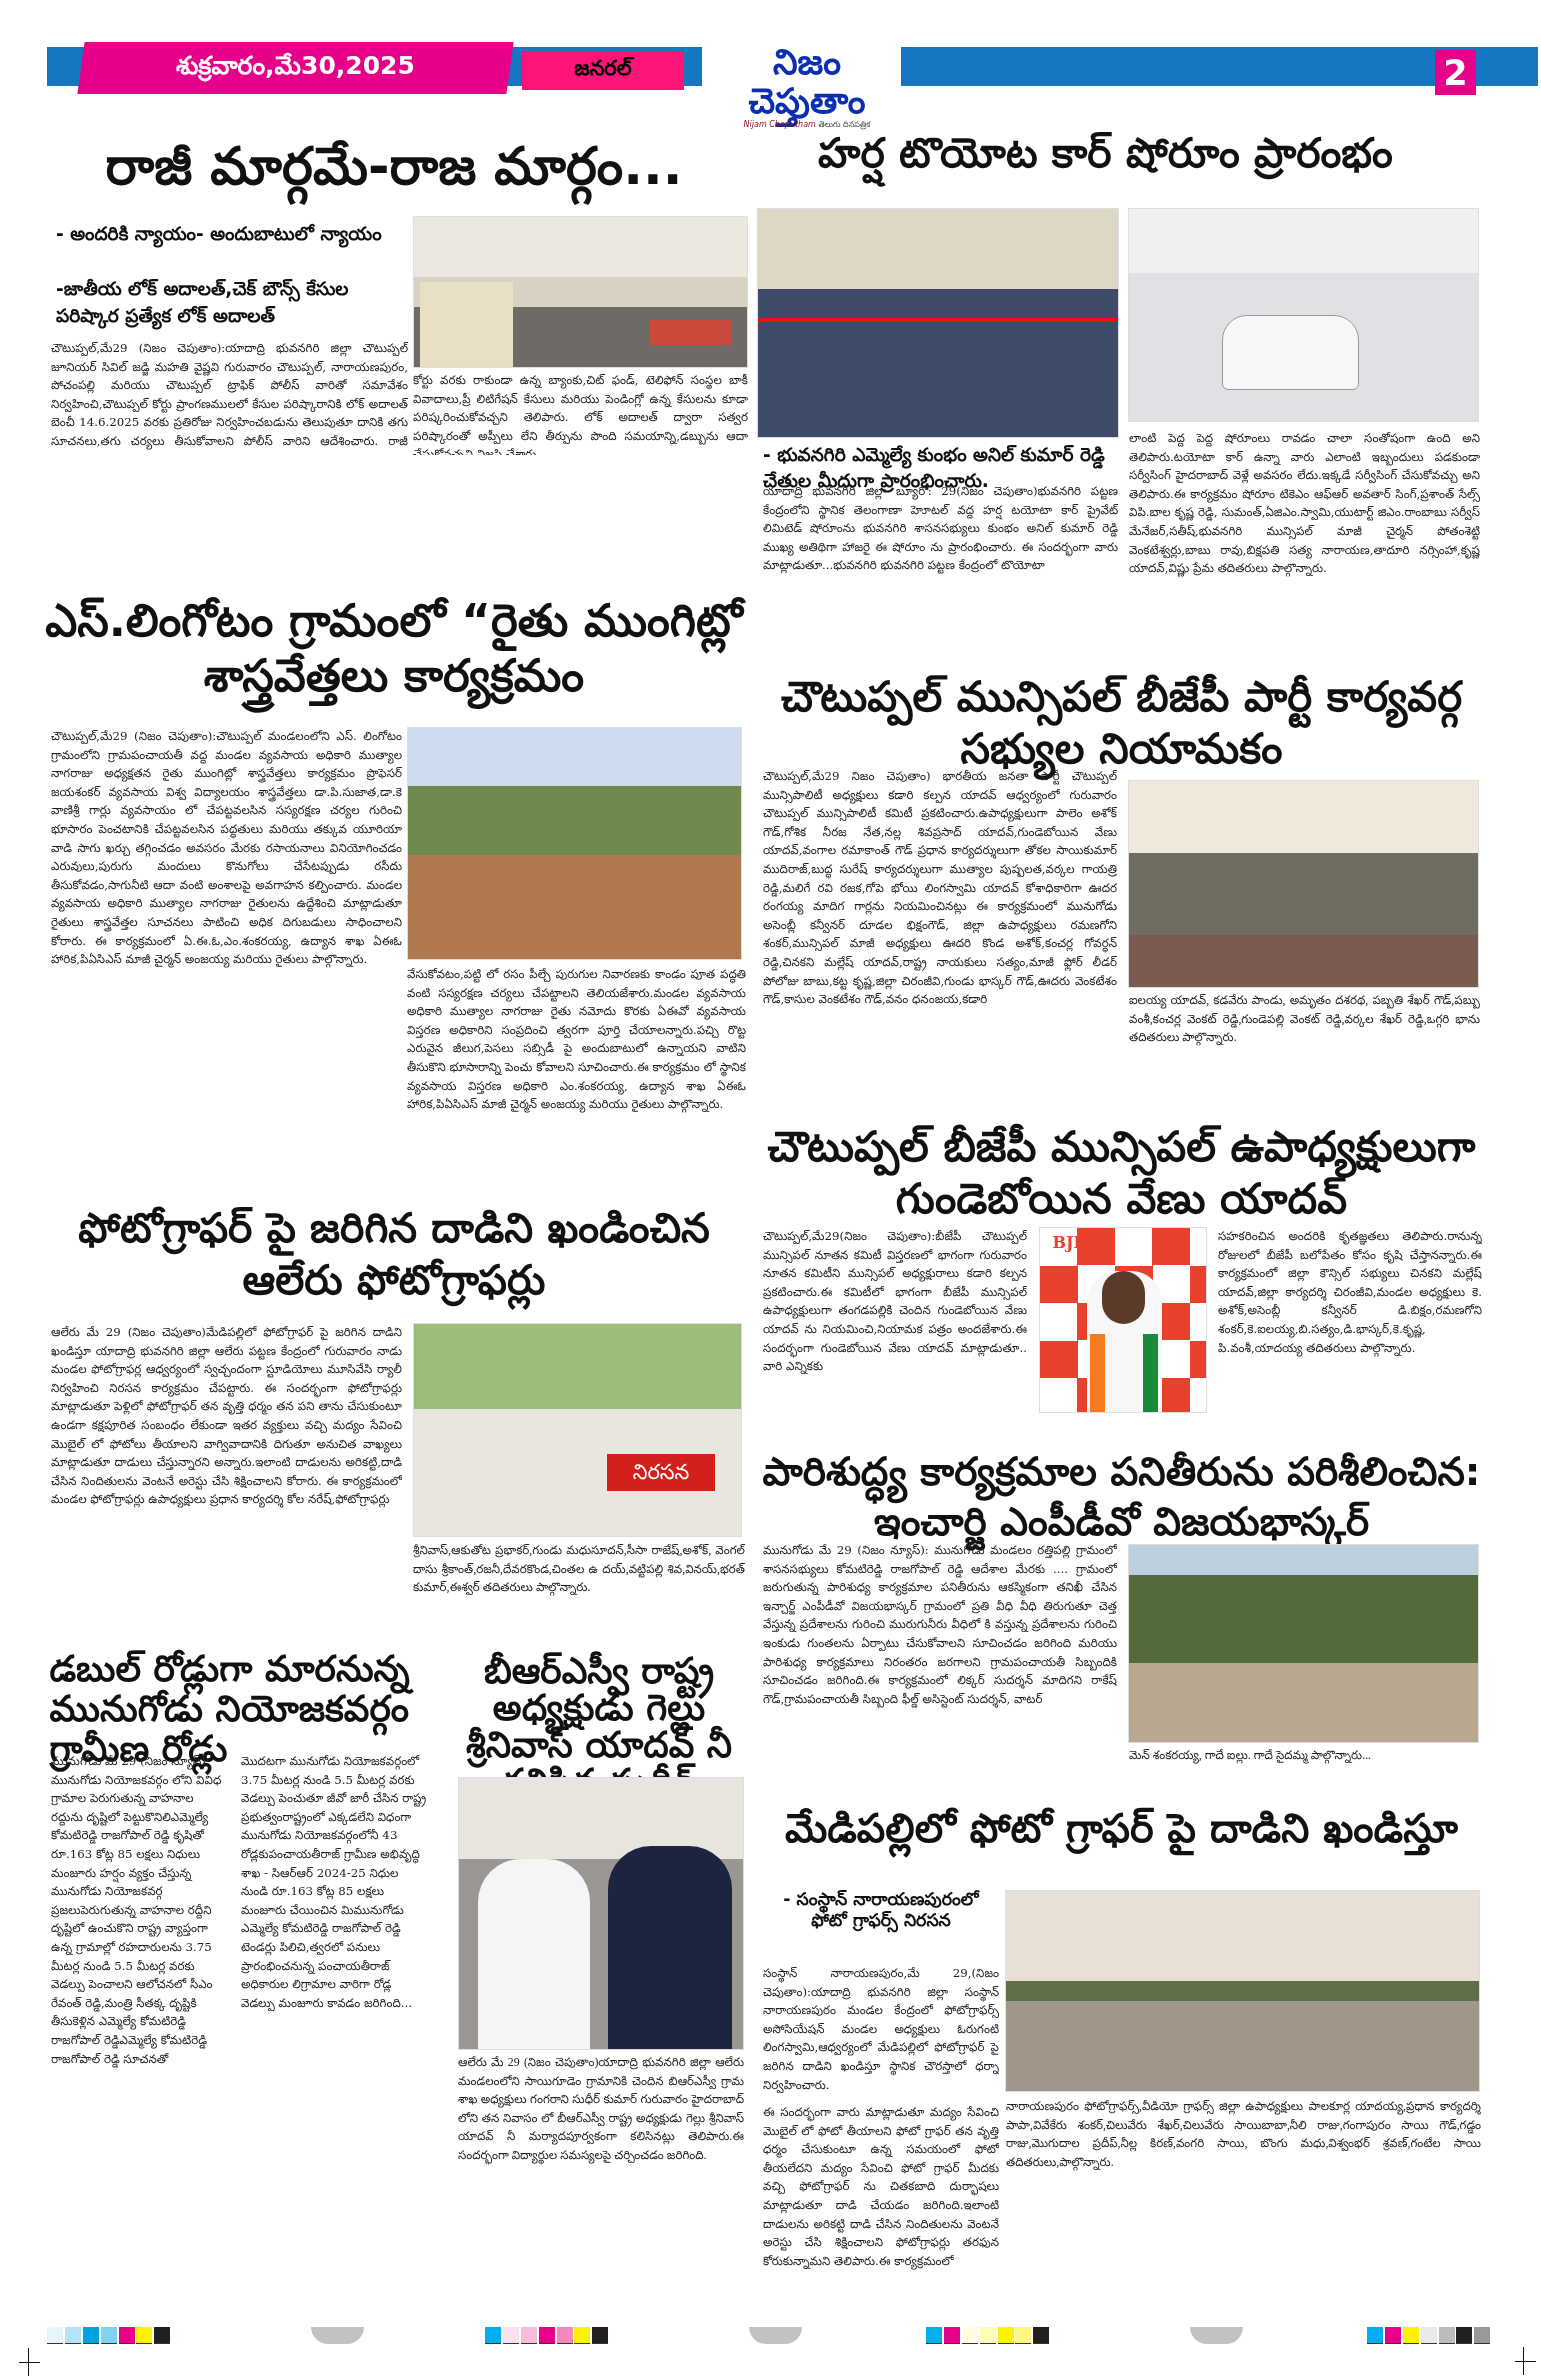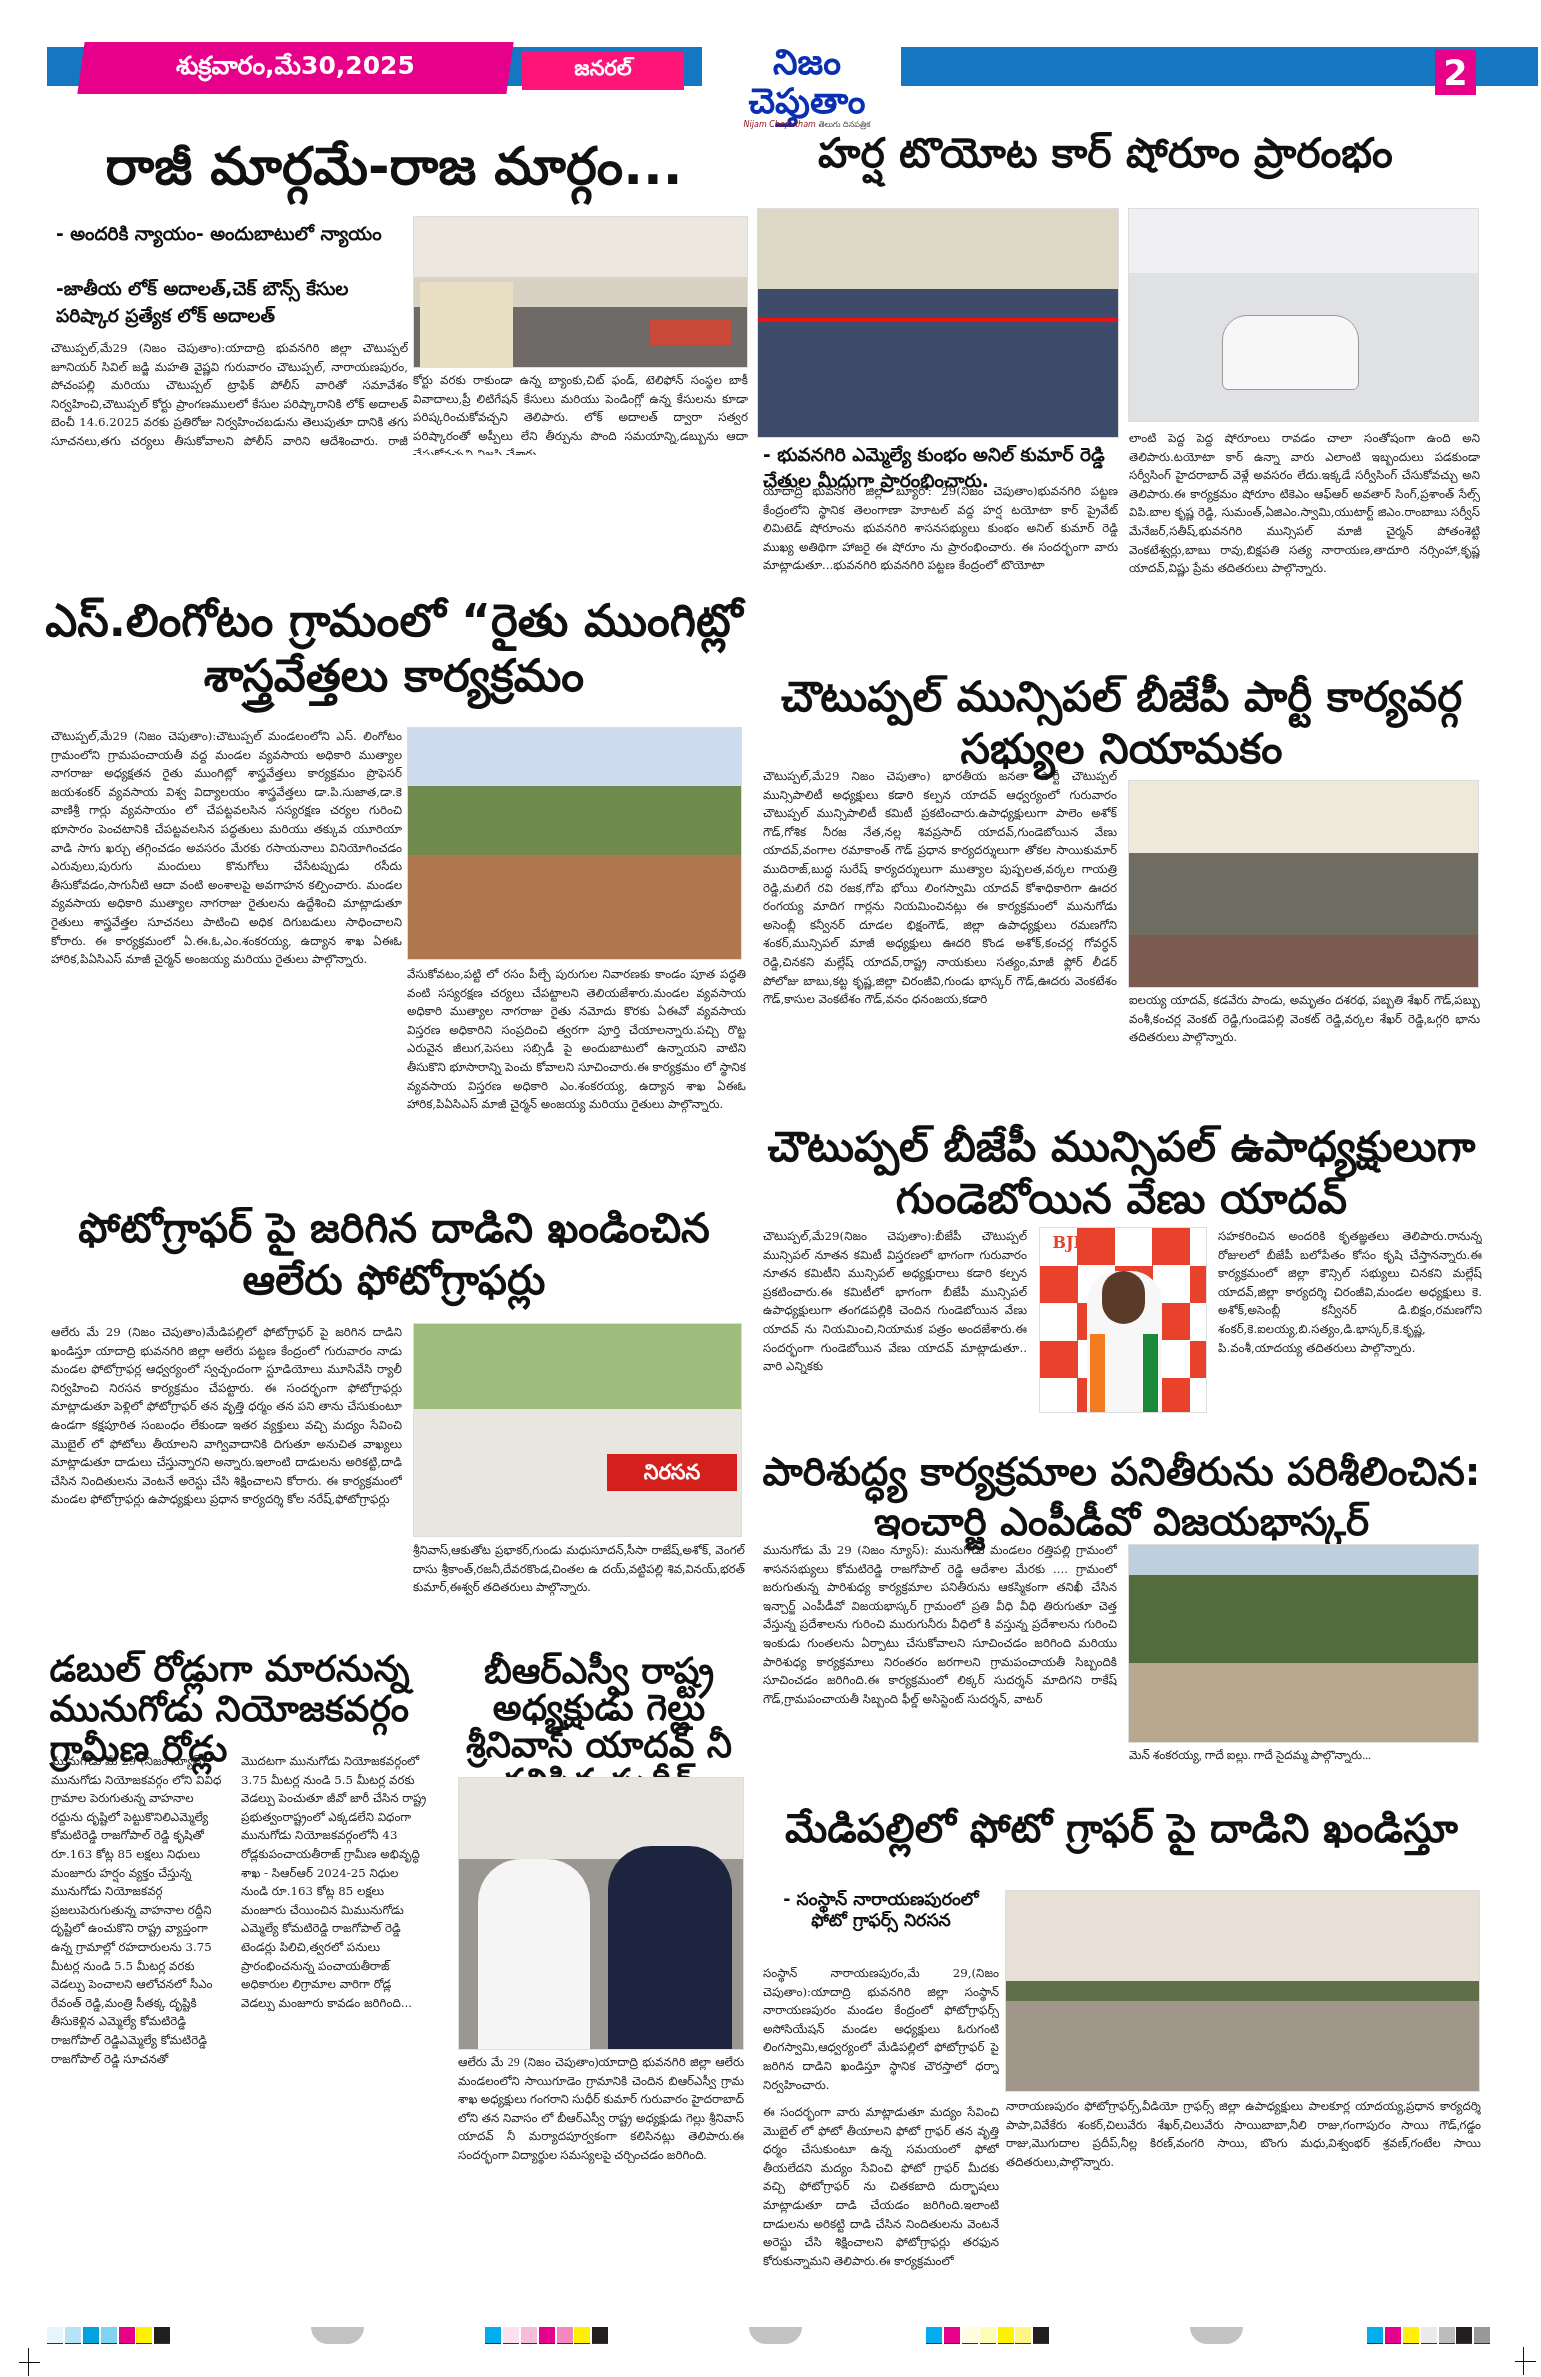--- a/index.html
+++ b/index.html
@@ -3,21 +3,21 @@
 <meta charset="utf-8">
 <style>
 *{box-sizing:border-box;margin:0;padding:0}
 html,body{width:1541px;height:2377px;background:#fff;overflow:hidden}
 body{position:relative;font-family:"DejaVu Sans",sans-serif;color:#111}
 .abs{position:absolute}
 .hdr-blue{position:absolute;left:47px;top:47px;width:1491px;height:39px;background:#1577c1}
 .hdr-white{position:absolute;left:702px;top:37px;width:199px;height:62px;background:#fff}
 .hdr-date{position:absolute;left:81px;top:42px;width:429px;height:52px;background:#e6008a;transform:skewX(-8deg);display:flex;align-items:center;justify-content:center}
 .hdr-date span{transform:skewX(8deg);color:#fff;font-size:25px;font-weight:bold}
-.hdr-sec{position:absolute;left:522px;top:51px;width:162px;height:39px;background:#ff1478;display:flex;align-items:center;justify-content:center;color:#ffffff;font-size:21px;font-weight:bold}
+.hdr-sec{position:absolute;left:522px;top:51px;width:162px;height:39px;background:#ff1478;display:flex;align-items:center;justify-content:center;color:#000000;font-size:21px;font-weight:bold}
 .logo{position:absolute;left:714px;top:42px;width:186px;height:56px;text-align:center}
 .logo .main{color:#0a2fb0;font-size:35px;font-weight:bold;line-height:39px;font-family:"DejaVu Serif",serif}
 .logo .sub{font-size:8px;color:#8a0c1a;font-style:italic}
 .logo .sub b{color:#444;font-weight:normal;font-style:normal}
 .pg{position:absolute;left:1435px;top:50px;width:41px;height:45px;background:#e6008a;color:#fff;font-size:35px;font-weight:bold;display:flex;align-items:center;justify-content:center}
 .h1{position:absolute;font-weight:bold;text-align:center;color:#111;line-height:1.15}
 .sub-h{position:absolute;font-weight:bold;font-size:18.6px;line-height:1.45}
 .body{position:absolute;font-size:11.8px;line-height:18.6px;text-align:justify;color:#222;overflow:hidden;font-family:"DejaVu Serif",serif}
 .photo{position:absolute;overflow:hidden;border:0.6px solid #ddd}
 .cap{position:absolute;font-size:11.8px;line-height:18.6px;color:#222;text-align:justify;overflow:hidden;font-family:Liberation Serif, serif}
@@ -90,21 +90,21 @@
     <div class="abs" style="left:50px;top:106px;width:15px;height:81px;background:#f47b20"></div>
     <div class="abs" style="left:103px;top:106px;width:15px;height:81px;background:#1a8a3a"></div>
   </div>
   <div class="body" style="left:1218px;top:1227px;width:264px;height:189px">సహకరించిన అందరికి కృతజ్ఞతలు తెలిపారు.రానున్న రోజులలో బీజేపీ బలోపేతం కోసం కృషి చేస్తానన్నారు.ఈ కార్యక్రమంలో జిల్లా కౌన్సిల్ సభ్యులు చినకని మల్లేష్ యాదవ్,జిల్లా కార్యదర్శి చిరంజీవి,మండల అధ్యక్షులు కె. అశోక్,అసెంబ్లీ కన్వీనర్ డి.బిక్షం,రమణగోని శంకర్,కె.ఐలయ్య,బి.సత్యం,డి.భాస్కర్,కె.కృష్ణ, పి.వంశీ,యాదయ్య తదితరులు పాల్గొన్నారు.</div>
 </div>
 
 <div>
   <div class="h1" style="left:37px;top:1202px;width:714px;font-size:41px;line-height:52px">ఫోటోగ్రాఫర్ పై జరిగిన దాడిని ఖండించిన ఆలేరు ఫోటోగ్రాఫర్లు</div>
   <div class="body" style="left:51px;top:1323px;width:351px;height:298px">ఆలేరు మే 29 (నిజం చెపుతాం)మేడిపల్లిలో ఫోటోగ్రాఫర్ పై జరిగిన దాడిని ఖండిస్తూ యాదాద్రి భువనగిరి జిల్లా ఆలేరు పట్టణ కేంద్రంలో గురువారం నాడు మండల ఫోటోగ్రాఫర్ల ఆధ్వర్యంలో స్వచ్చందంగా స్టూడియోలు మూసివేసి ర్యాలీ నిర్వహించి నిరసన కార్యక్రమం చేపట్టారు. ఈ సందర్భంగా ఫోటోగ్రాఫర్లు మాట్లాడుతూ పెళ్లిలో ఫోటోగ్రాఫర్ తన వృత్తి ధర్మం తన పని తాను చేసుకుంటూ ఉండగా కక్షపూరిత సంబంధం లేకుండా ఇతర వ్యక్తులు వచ్చి మద్యం సేవించి మొబైల్ లో ఫోటోలు తీయాలని వాగ్వివాదానికి దిగుతూ అనుచిత వాఖ్యలు మాట్లాడుతూ దాడులు చేస్తున్నారని అన్నారు.ఇలాంటి దాడులను అరికట్టి,దాడి చేసిన నిందితులను వెంటనే అరెస్టు చేసి శిక్షించాలని కోరారు. ఈ కార్యక్రమంలో మండల ఫోటోగ్రాఫర్లు ఉపాధ్యక్షులు ప్రధాన కార్యదర్శి కోల నరేష్,ఫోటోగ్రాఫర్లు</div>
   <div class="photo" style="left:413px;top:1323px;width:329px;height:214px;background:linear-gradient(180deg,#9ebc7b 0 40%,#e9e6df 40% 100%)">
-    <div class="abs" style="left:193px;top:130px;width:130px;height:37px;background:#d3201d;color:#fff;font-weight:bold;font-size:21px;text-align:center;line-height:37px">నిరసన</div>
+    <div class="abs" style="left:193px;top:130px;width:108px;height:37px;background:#d3201d;color:#fff;font-weight:normal;font-size:21px;text-align:center;line-height:37px">నిరసన</div>
   </div>
   <div class="cap" style="left:413px;top:1541px;width:332px;height:81px">శ్రీనివాస్,ఆకుతోట ప్రభాకర్,గుండు మధుసూదన్,సీసా రాజేష్,అశోక్, వెంగల్ దాసు శ్రీకాంత్,రజనీ,దేవరకొండ,చింతల ఉ దయ్,వట్టిపల్లి శివ,వినయ్,భరత్ కుమార్,ఈశ్వర్ తదితరులు పాల్గొన్నారు.</div>
 </div>
 
 <div>
   <div class="h1" style="left:752px;top:1447px;width:739px;font-size:39px;line-height:50px">పారిశుద్ధ్య కార్యక్రమాల పనితీరును పరిశీలించిన: ఇంచార్జి ఎంపీడీవో విజయభాస్కర్</div>
   <div class="body" style="left:763px;top:1541px;width:354px;height:227px">మునుగోడు మే 29 (నిజం న్యూస్): మునుగోడు మండలం రత్తిపల్లి గ్రామంలో శాసనసభ్యులు కోమటిరెడ్డి రాజగోపాల్ రెడ్డి ఆదేశాల మేరకు .... గ్రామంలో జరుగుతున్న పారిశుధ్య కార్యక్రమాల పనితీరును ఆకస్మికంగా తనిఖీ చేసిన ఇన్చార్జ్ ఎంపీడీవో విజయభాస్కర్ గ్రామంలో ప్రతి వీధి వీధి తిరుగుతూ చెత్త వేస్తున్న ప్రదేశాలను గురించి మురుగునీరు వీధిలో కి వస్తున్న ప్రదేశాలను గురించి ఇంకుడు గుంతలను ఏర్పాటు చేసుకోవాలని సూచించడం జరిగింది మరియు పారిశుధ్య కార్యక్రమాలు నిరంతరం జరగాలని గ్రామపంచాయతీ సిబ్బందికి సూచించడం జరిగింది.ఈ కార్యక్రమంలో లిక్కర్ సుదర్శన్ మాదిగని రాకేష్ గౌడ్,గ్రామపంచాయతీ సిబ్బంది ఫీల్డ్ అసిస్టెంట్ సుదర్శన్, వాటర్</div>
   <div class="photo" style="left:1128px;top:1544px;width:351px;height:199px;background:linear-gradient(180deg,#bcd0e0 0 15%,#546b3c 15% 60%,#b8a890 60% 100%)"></div>
   <div class="cap" style="left:1129px;top:1746px;width:351px;height:22px">మెన్ శంకరయ్య, గాదే ఐల్లు. గాదే సైదమ్మ పాల్గొన్నారు...</div>
 </div>

